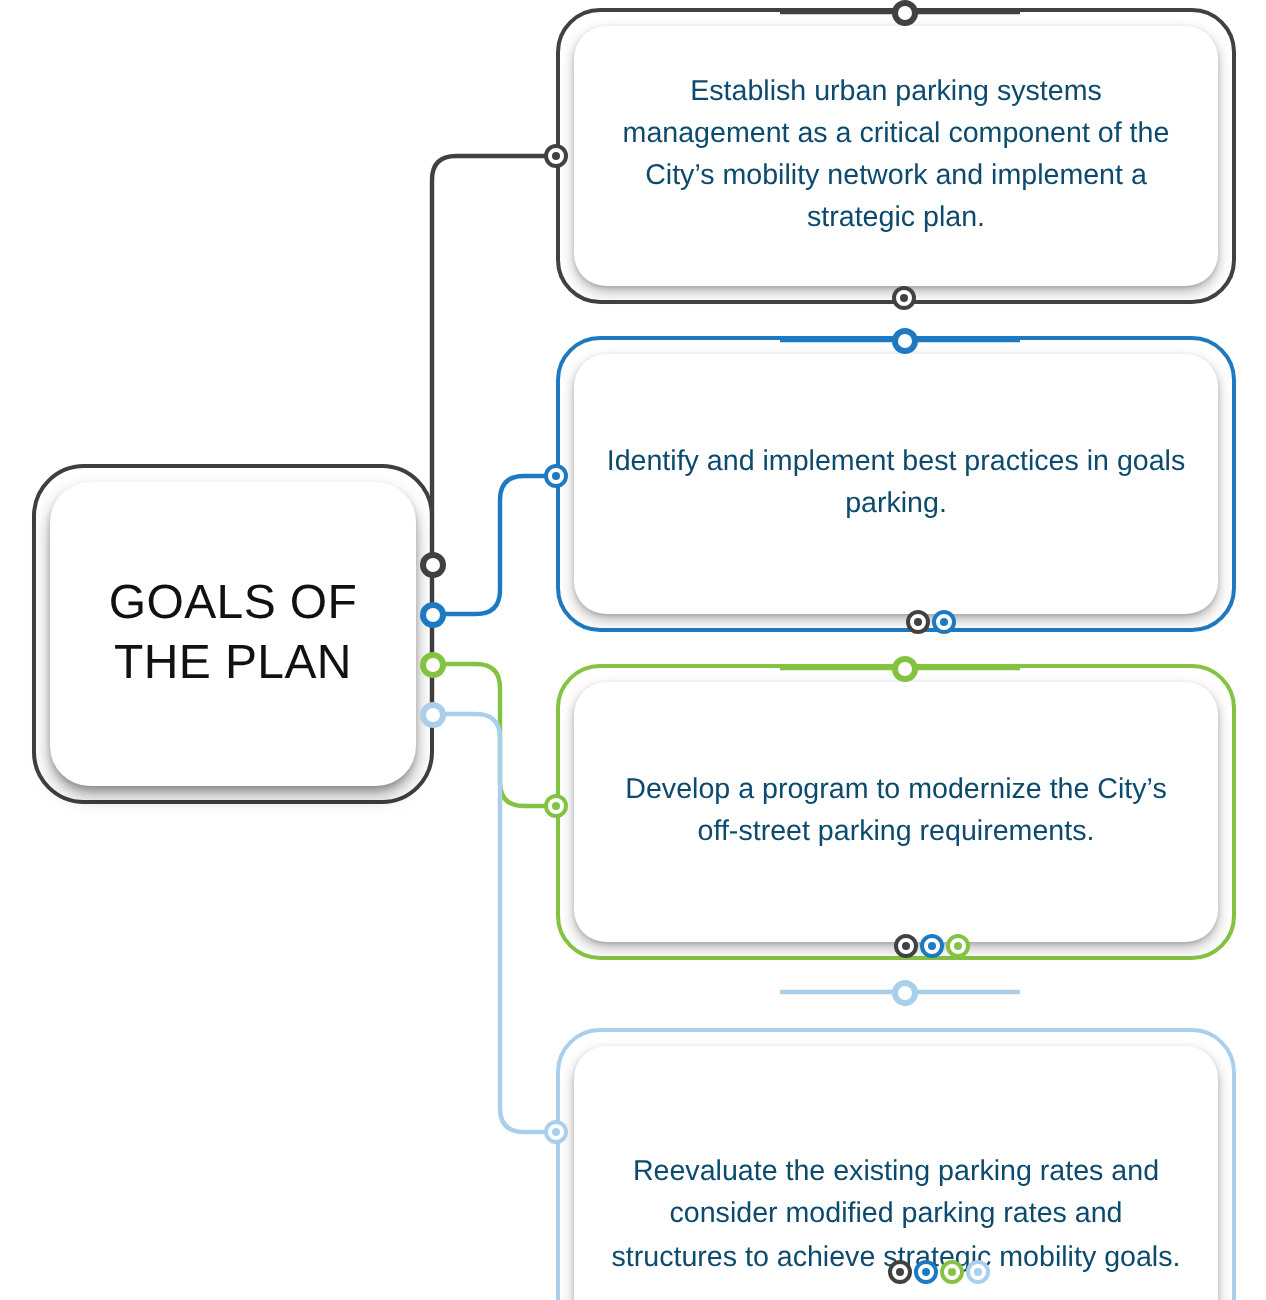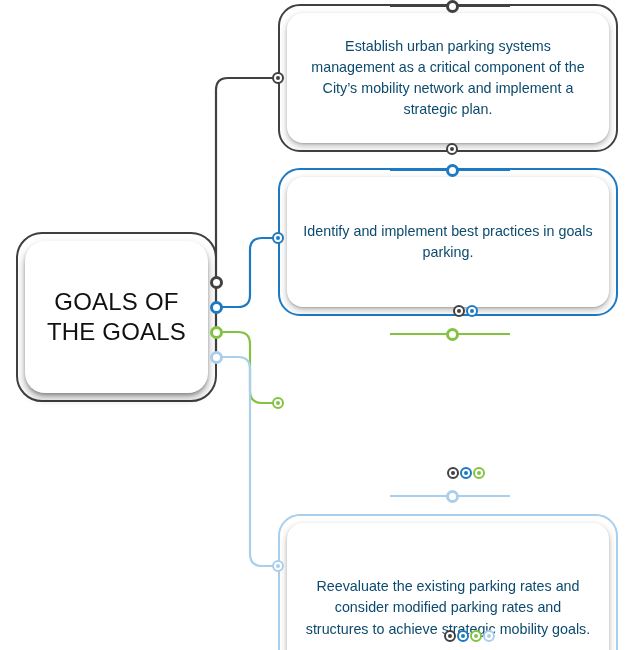--- a/index.html
+++ b/index.html
@@ -154,37 +154,42 @@
     <path d="M 390,6 L 510,6" fill="none" stroke="#414141" stroke-width="2.2"></path>
     <path d="M 390,170 L 510,170" fill="none" stroke="#1d7ac2" stroke-width="2.2"></path>
     <path d="M 390,334 L 510,334" fill="none" stroke="#83c341" stroke-width="2.2"></path>
     <path d="M 390,496 L 510,496" fill="none" stroke="#a9cfec" stroke-width="2.2"></path>
   </svg>
 
   <div class="node" id="node-center">
     <div class="node-inner">
       <div class="center-label">
         <span>GOALS OF</span><br>
-        <span>THE GOALS</span>
+        <span>THE PLAN</span>
       </div>
     </div>
   </div>
 
   <div class="node node-branch" id="node-b1">
     <div class="node-inner">
       <div class="branch-text">Establish urban parking systems management as a critical component of the City’s mobility network and implement a strategic plan.</div>
     </div>
   </div>
 
   <div class="node node-branch" id="node-b2">
     <div class="node-inner">
       <div class="branch-text">Identify and implement best practices in goals parking.</div>
     </div>
   </div>
 
+  <div class="node node-branch" id="node-b3">
+    <div class="node-inner">
+      <div class="branch-text">Develop a program to modernize the City’s off-street parking requirements.</div>
+    </div>
+  </div>
 
   <div class="node node-branch" id="node-b4">
     <div class="node-inner">
       <div class="branch-text">Reevaluate the existing parking rates and consider modified parking rates and structures to achieve strategic mobility goals.</div>
     </div>
   </div>
 
   <div class="port ring-lg c-dark" style="left:216px; top:282px;"></div>
   <div class="port ring-lg c-blue" style="left:216px; top:307px;"></div>
   <div class="port ring-lg c-green" style="left:216px; top:332px;"></div>

